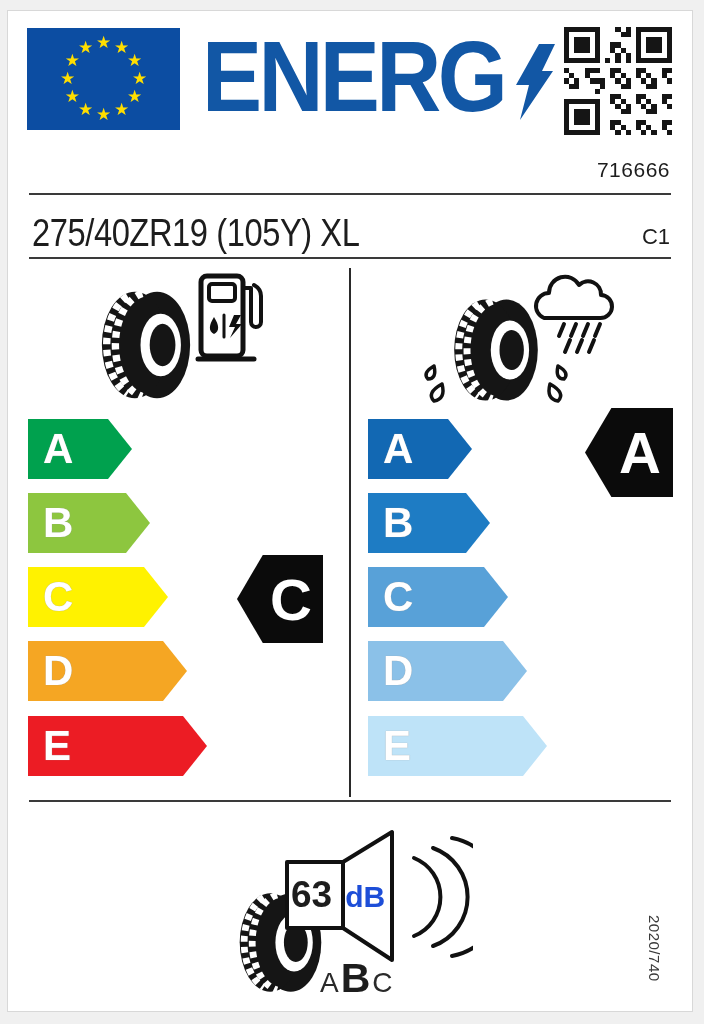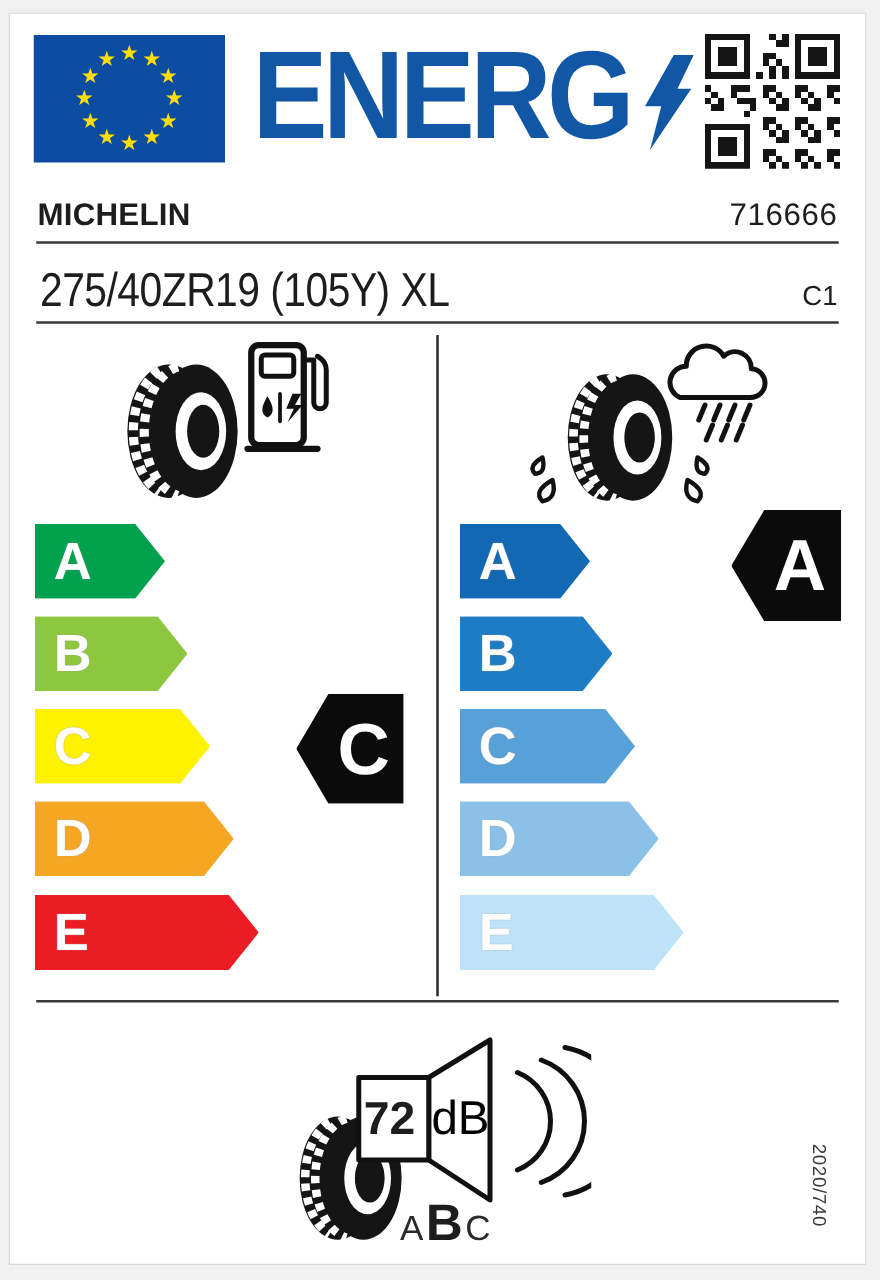--- a/index.html
+++ b/index.html
@@ -18,21 +18,21 @@
   .star { position:absolute; width:18px; height:18px; margin-left:-9px; margin-top:-9px;
           font-size:17px; line-height:18px; text-align:center; }
   .energ {
     position:absolute; left:202px; top:26px; font-size:100px; line-height:1;
     font-weight:bold; letter-spacing:-4px; transform:scaleX(0.90);
     transform-origin:left top; white-space:nowrap;
   }
   .bolt-logo { position:absolute; left:509px; top:44px; }
   .qr { position:absolute; left:564px; top:27px; width:108px; height:108px; }
   .supplier { position:absolute; left:30px; top:158px; font-size:25px; font-weight:bold; letter-spacing:.2px; }
-  .model-id { position:absolute; right:34px; top:158px; font-size:25px; letter-spacing:.5px; }
+  .model-id { position:absolute; right:34px; top:158px; font-size:21px; letter-spacing:.5px; }
   .tyre-size { position:absolute; left:32px; top:212px; font-size:38px; letter-spacing:-.5px;
                transform:scaleX(0.86); transform-origin:left top; white-space:nowrap; }
   .tyre-class { position:absolute; right:34px; top:224px; font-size:22px; }
   .hline { position:absolute; left:29px; width:642px; height:2px; background:#3a3a3a; }
   .vdivider { position:absolute; left:349px; top:268px; width:2px; height:529px; background:#2a2a2a; }
   
   .scale-row {
     position:absolute; height:60px;
     clip-path:polygon(0% 0%, calc(100% - 24px) 0%, 100% 50%, calc(100% - 24px) 100%, 0% 100%);
     display:flex; align-items:center;
@@ -43,21 +43,21 @@
   }
   .indicator {
     position:absolute; color:#fff; font-weight:bold; font-size:58px;
     clip-path:polygon(30% 0%, 100% 0%, 100% 100%, 30% 100%, 0% 50%);
     display:flex; align-items:center; justify-content:center; padding-left:22px;
   }
   
   .icon-svg { position:absolute; }
   .noise-value-wrap { position:absolute; left:291px; top:874px; display:flex; align-items:baseline; gap:13px; }
   .noise-value { font-size:37px; font-weight:bold; }
-  .noise-unit { font-size:38px; font-weight:normal; color:#000000; }
+  .noise-unit { font-size:30px; font-weight:bold; color:#1d4ed8; }
   .noise-abc { position:absolute; left:320px; top:955px; display:flex; align-items:baseline; gap:2px; }
   .noise-abc .n-a, .noise-abc .n-c { font-size:28px; color:#2a2a2a; }
   .noise-abc .n-b { font-size:41px; font-weight:bold; }
   .regulation {
     position:absolute; left:646px; top:915px; writing-mode:vertical-rl;
     font-size:15px; letter-spacing:.5px; color:#3a3a3a;
   }
 </style>
 </head>
 <body>
@@ -176,21 +176,20 @@
       <rect x="1" y="1" width="5" height="5" fill="#fff"></rect>
       <rect x="2" y="2" width="3" height="3" fill="#151515"></rect>
       <rect x="14" y="0" width="7" height="7" fill="#151515"></rect>
       <rect x="15" y="1" width="5" height="5" fill="#fff"></rect>
       <rect x="16" y="2" width="3" height="3" fill="#151515"></rect>
       <rect x="0" y="14" width="7" height="7" fill="#151515"></rect>
       <rect x="1" y="15" width="5" height="5" fill="#fff"></rect>
       <rect x="2" y="16" width="3" height="3" fill="#151515"></rect>
     </svg>
 
-  <div class="supplier">MICHELIN</div>
   <div class="model-id">716666</div>
   <div class="hline" style="top:193px"></div>
 
   <div class="tyre-size">275/40ZR19 (105Y) XL</div>
   <div class="tyre-class">C1</div>
   <div class="hline" style="top:257px"></div>
 
   <div class="vdivider"></div>
 
   <svg width="0" height="0" style="position:absolute">
@@ -287,21 +286,21 @@
       <polygon points="115,42 164,12 164,140 115,108" fill="#fff" stroke="#111" stroke-width="4"></polygon>
       <rect x="59" y="42" width="56" height="66" fill="#fff" stroke="#111" stroke-width="4"></rect>
     </g>
     <g fill="none" stroke="#111" stroke-width="4" stroke-linecap="round">
       <path d="M186 38 A42 42 0 0 1 186 116"></path>
       <path d="M205 28 A52 52 0 0 1 205 126"></path>
       <path d="M224 18 A60 60 0 0 1 224 136"></path>
     </g>
   </svg>
   <div class="noise-value-wrap">
-    <span class="noise-value">72</span>
+    <span class="noise-value">63</span>
     <span class="noise-unit">dB</span>
   </div>
   <div class="noise-abc">
     <span class="n-a">A</span>
     <span class="n-b">B</span>
     <span class="n-c">C</span>
   </div>
 
   <div class="regulation">2020/740</div>
 </div>

